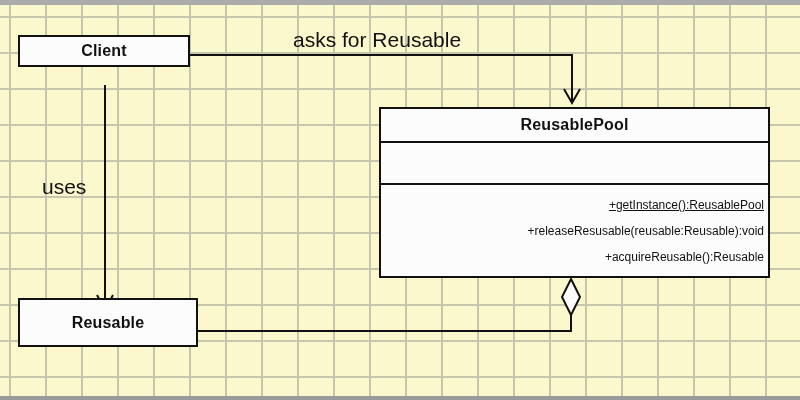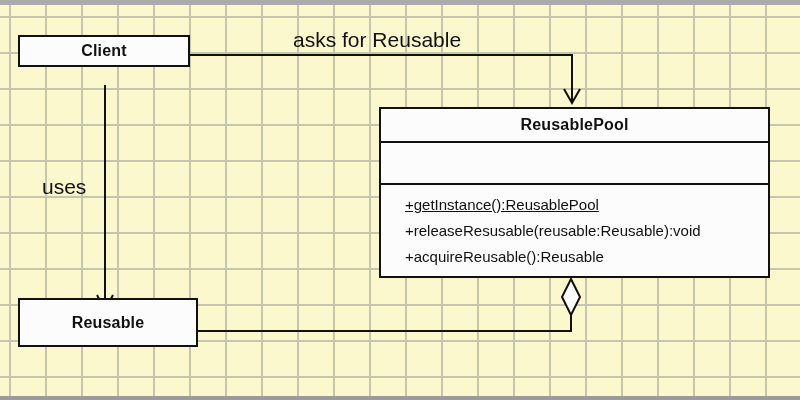--- a/index.html
+++ b/index.html
@@ -32,21 +32,21 @@
   .uml-box {
     position: absolute;
     box-sizing: border-box;
     background: #fcfcfc;
     border: 2px solid #111111;
     color: #111111;
   }
 
   .box-client   { left: 18px;  top: 35px;  width: 172px; height: 32px; }
   .box-reusable { left: 18px;  top: 298px; width: 180px; height: 49px; }
-  .box-pool     { left: 379px; top: 107px; width: 391px; height: 171px; }
+  .box-pool     { left: 379px; top: 107px; width: 391px; height: 171px; text-align: right; }
 
   .class-title {
     display: flex;
     align-items: center;
     justify-content: center;
     font-weight: bold;
     font-size: 16px;
     letter-spacing: 0.2px;
     height: 100%;
   }
@@ -56,21 +56,21 @@
     border-bottom: 2px solid #111111;
   }
   .pool-attrs {
     height: 40px;
     border-bottom: 2px solid #111111;
   }
   .pool-methods {
     padding: 7px 4px 0 8px;
   }
   .method-row {
-    font-size: 15px;
+    font-size: 12px;
     line-height: 26px;
     white-space: nowrap;
     color: #111111;
     margin-left: 16px;
   }
   .method-static { text-decoration: underline; }
 
   .edge-label {
     position: absolute;
     font-size: 21px;

